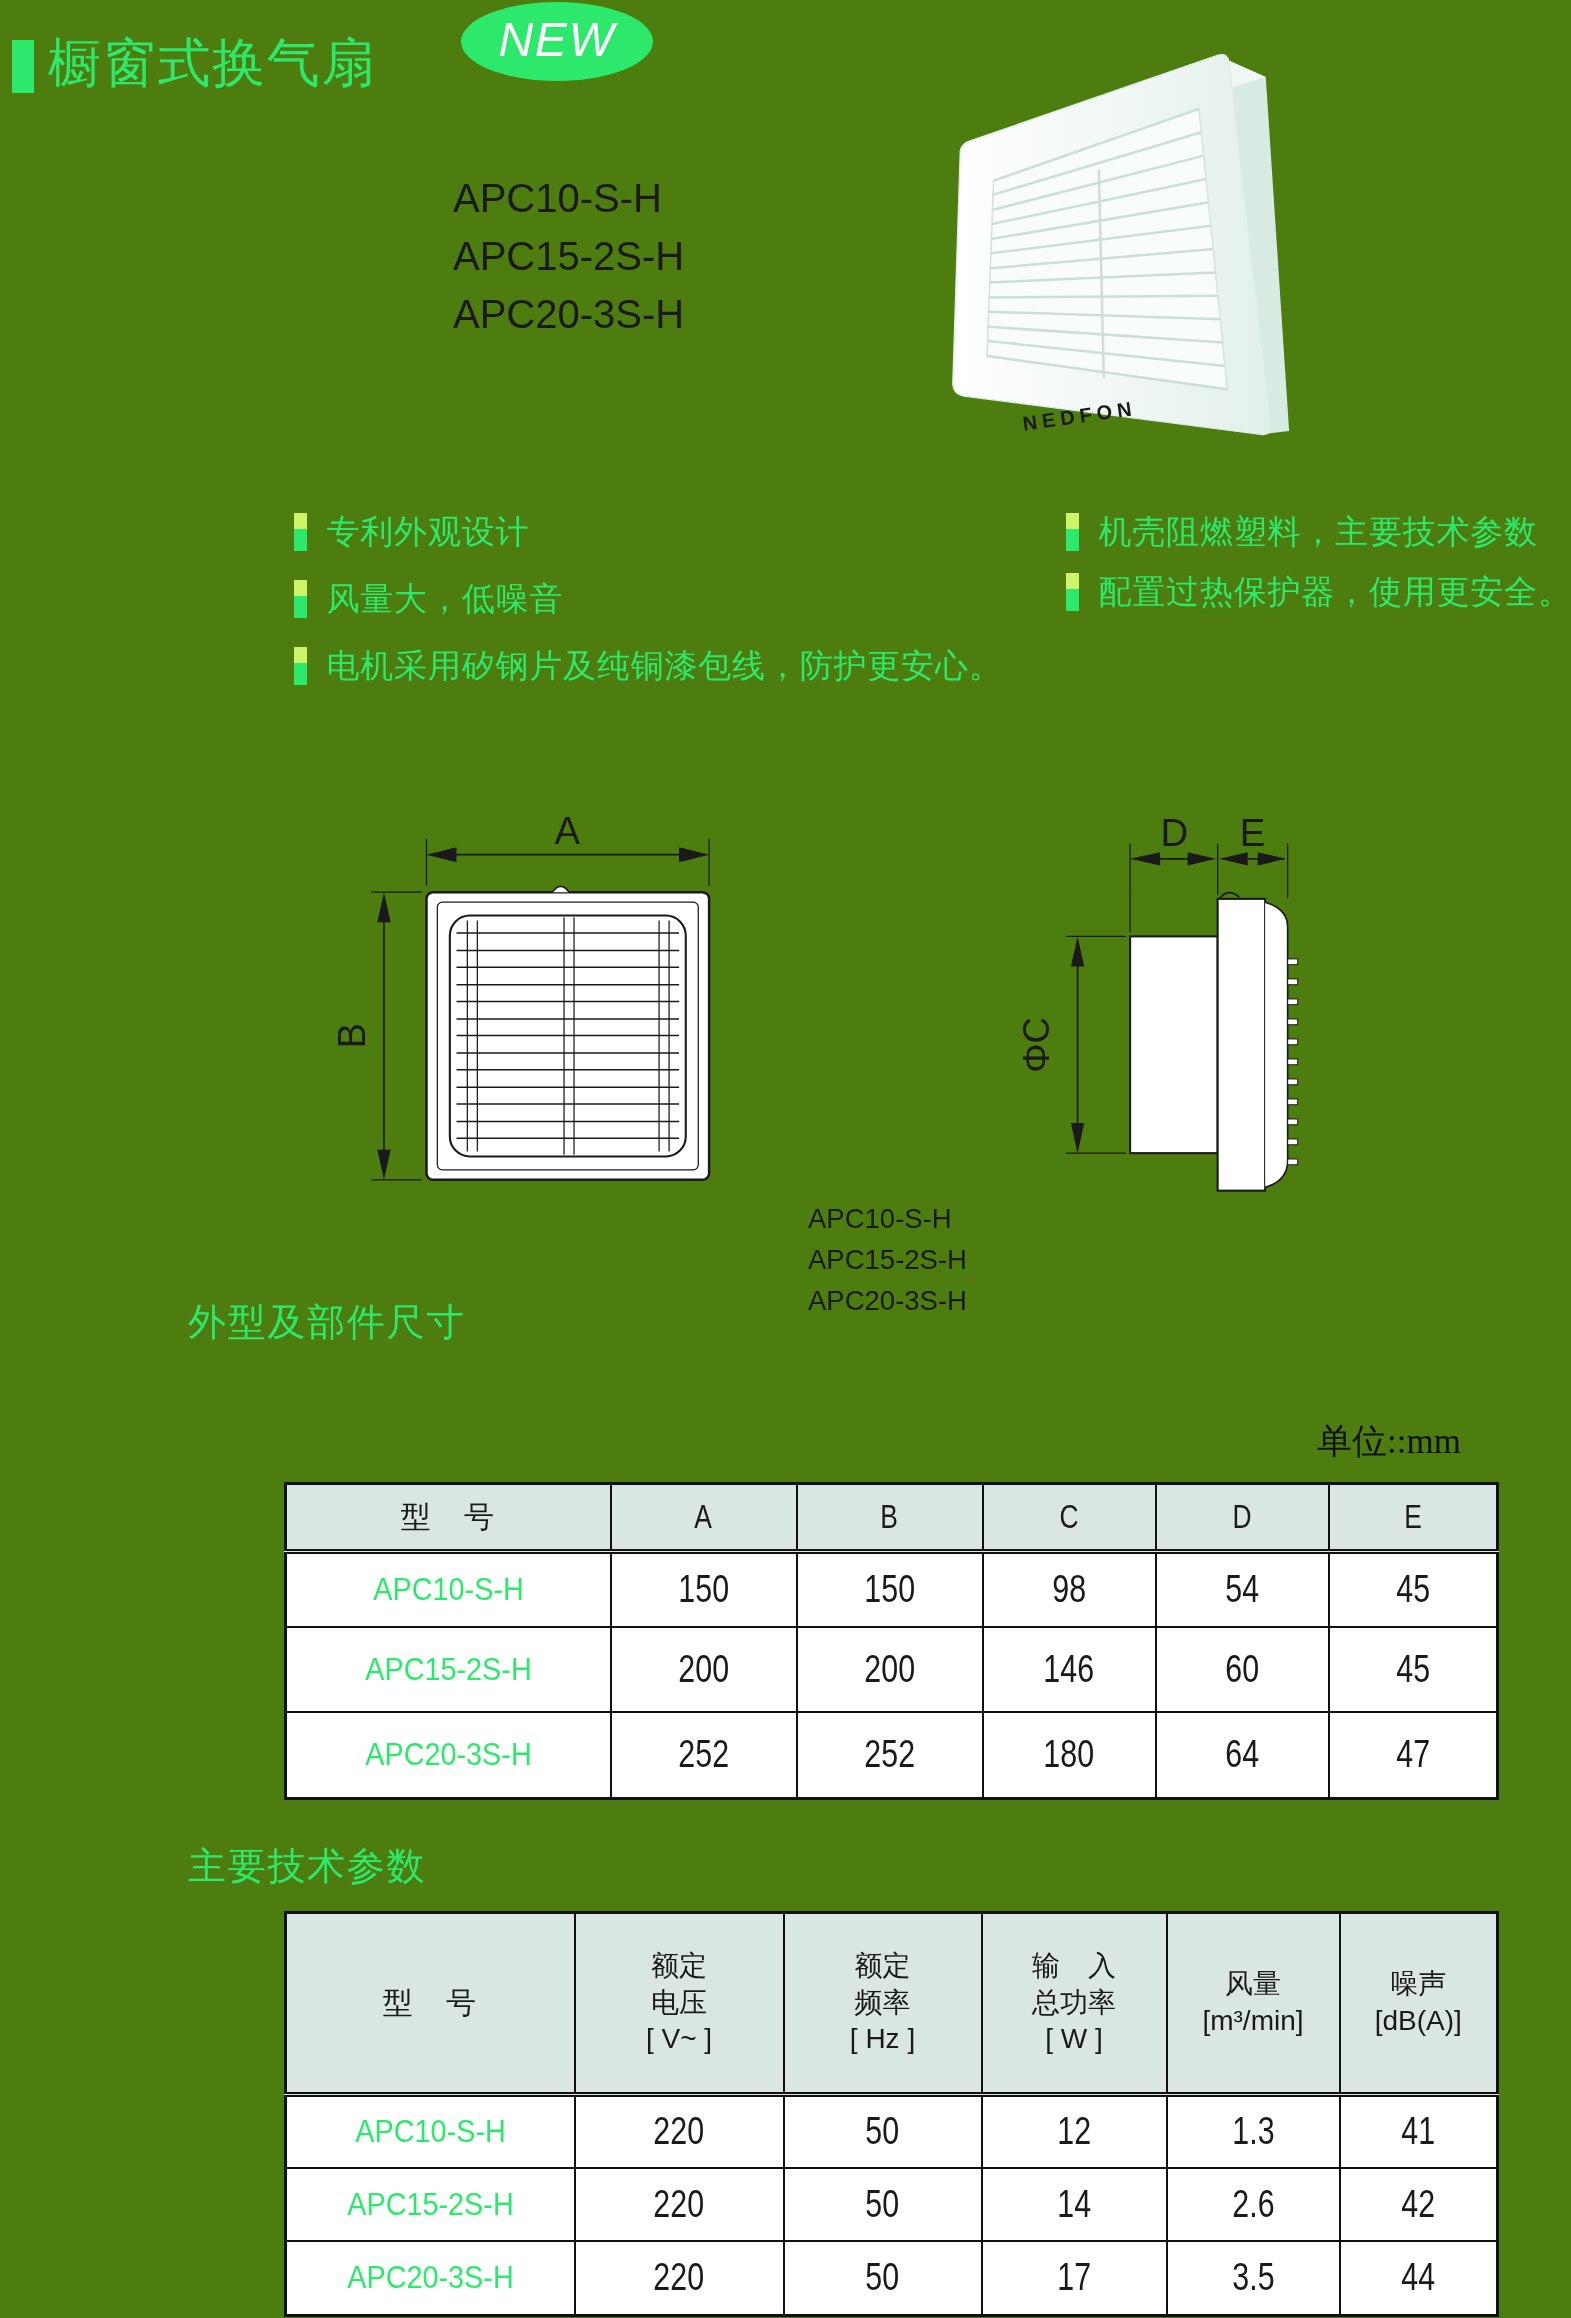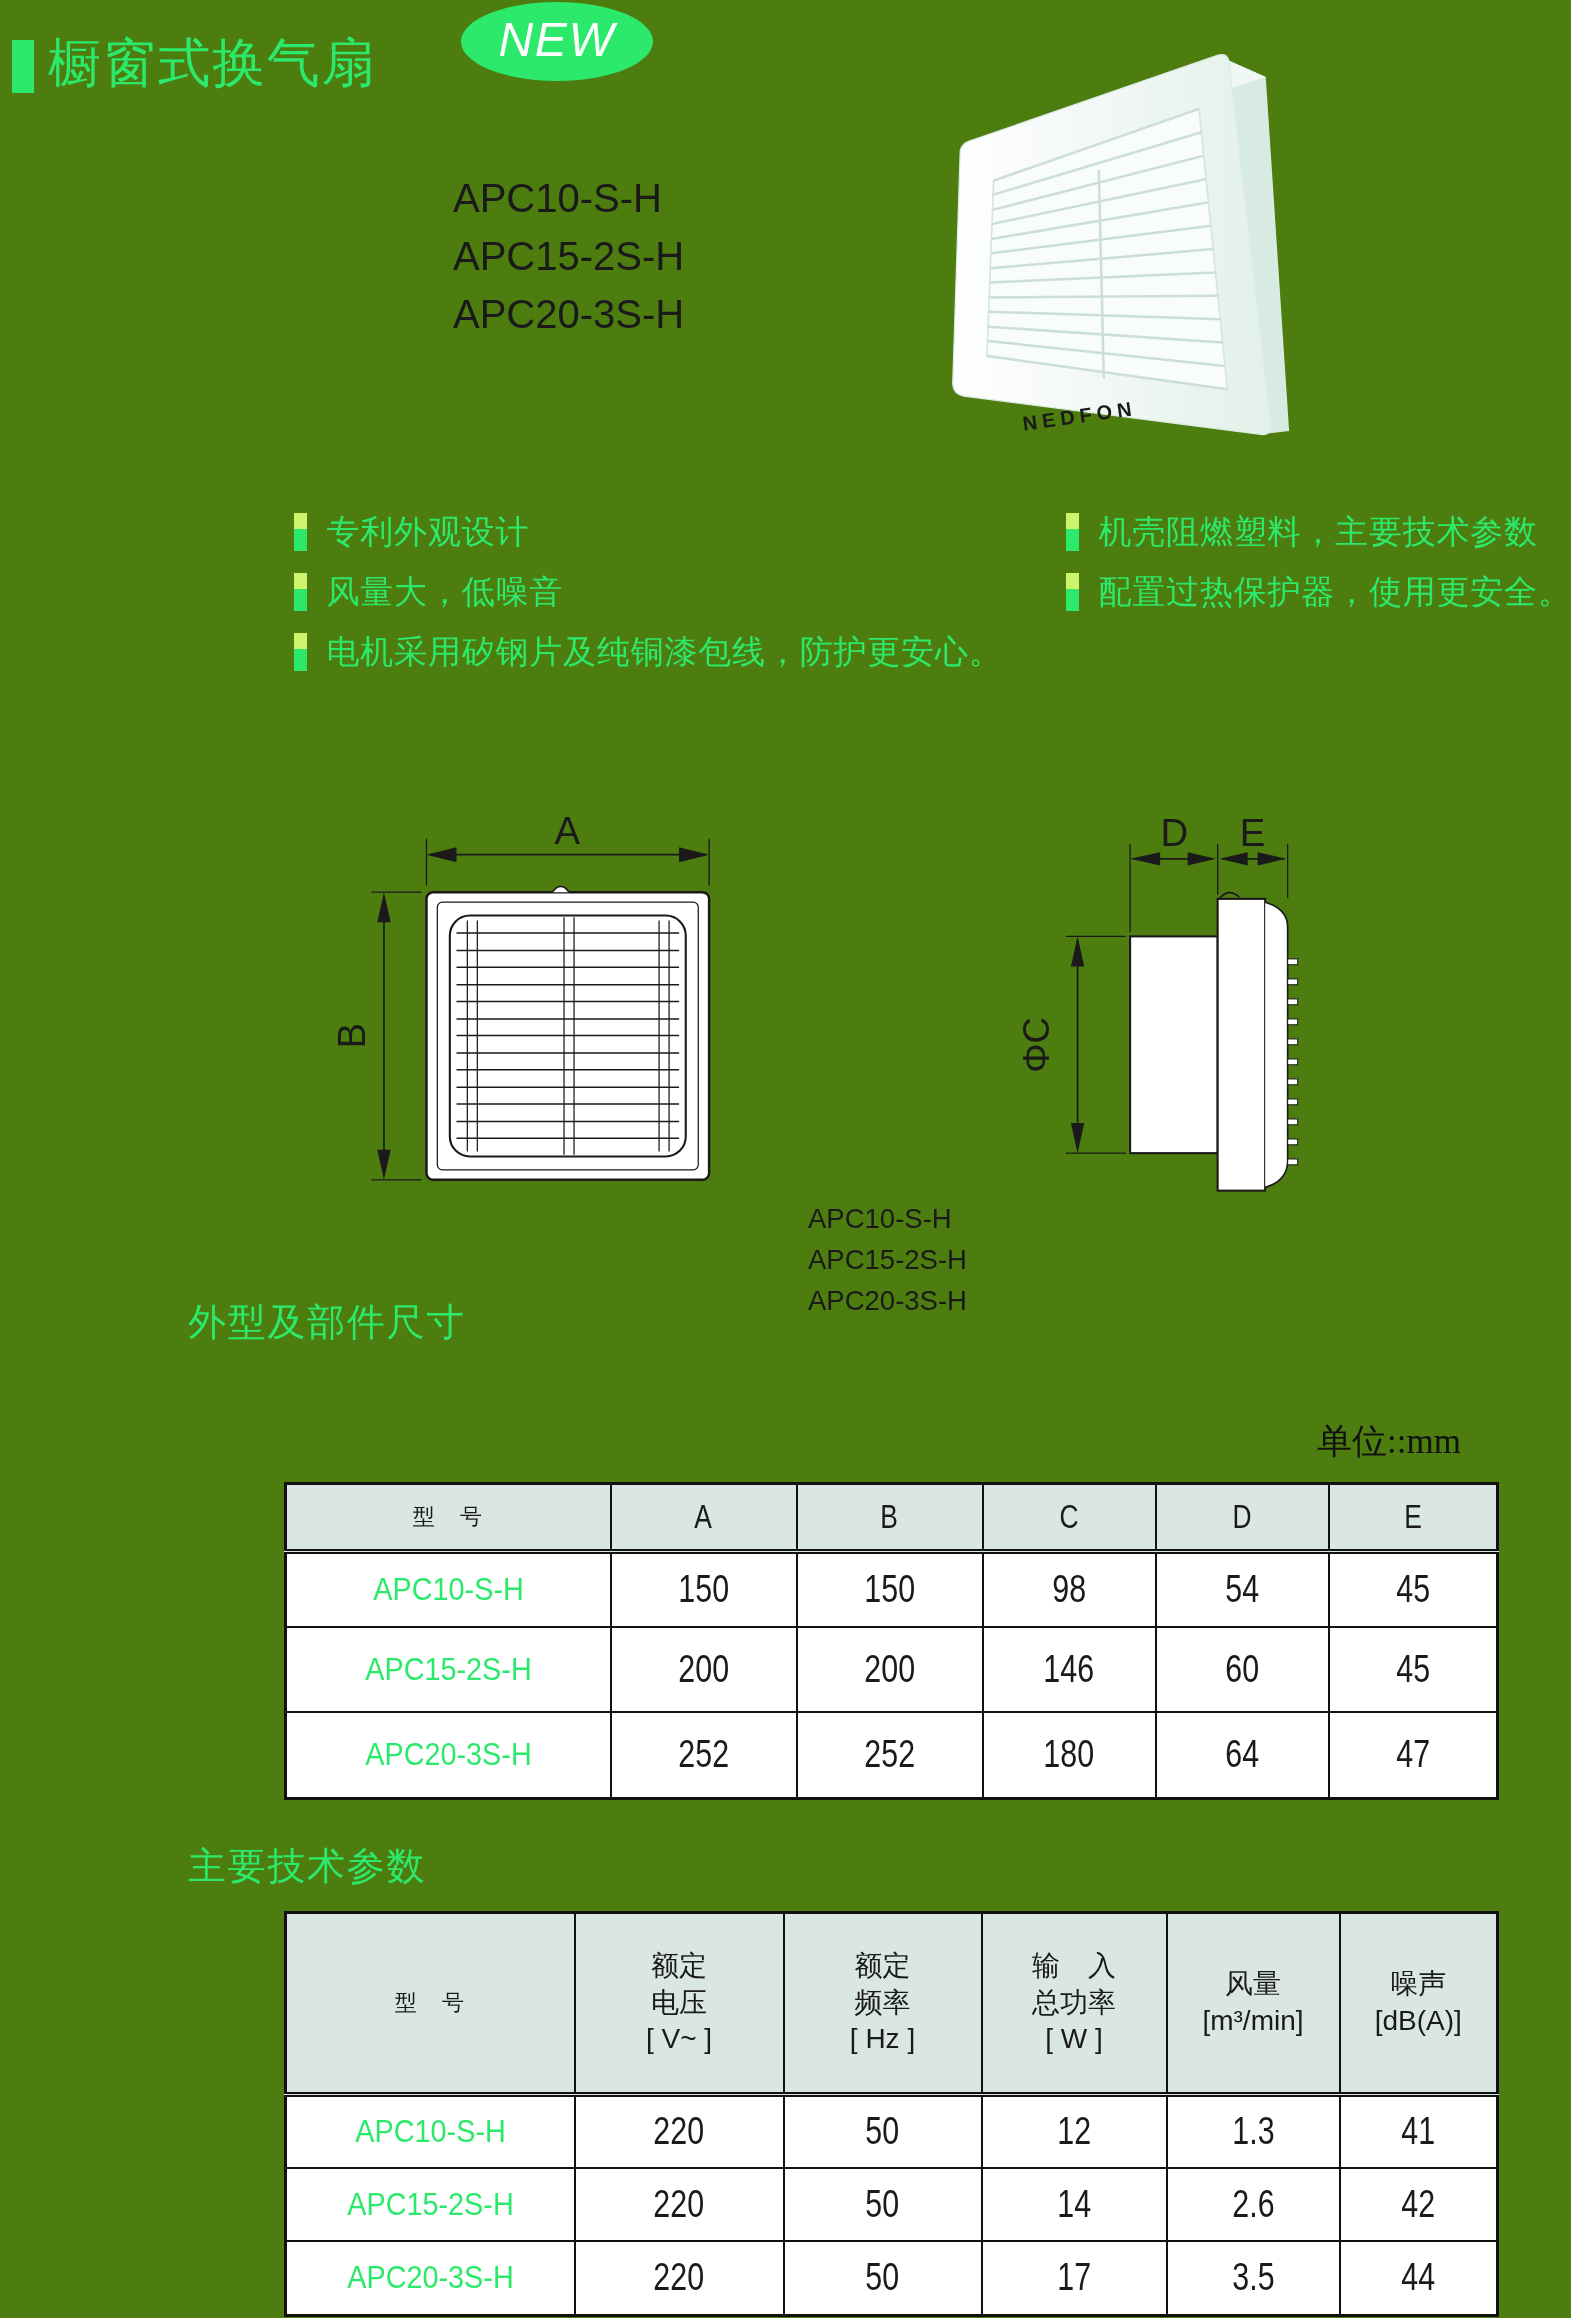--- a/index.html
+++ b/index.html
@@ -18,36 +18,36 @@
 
   .model-list { left:453px; top:169px; font-size:40px; line-height:58px; color:#1a1a1a; }
   .model-list div { white-space:nowrap; }
 
   
   .features { display:flex; flex-direction:column; }
   .feat-row { display:flex; align-items:flex-start; height:60px; }
   .feat-marker { width:12.5px; height:38px; margin-top:1.7px; margin-right:20px; flex:0 0 auto;
     background:linear-gradient(to bottom, var(--bullet-top,#cdf46a) 0 42%, var(--green,#2ce96b) 42% 100%); }
   .feat-text { font-size:33px; line-height:42px; color:var(--green,#2ce96b); white-space:nowrap; letter-spacing:0.8px; }
-  .features-left  { left:294px; top:511px; }
+  .features-left  { left:294px; top:511px;gap:7px; }
   .features-right { left:1066px; top:511px; }
 
   
   .drawing-caption { left:808px; top:1198px; font-size:27.5px; line-height:41px; color:#1a1a1a; }
   .section-heading { font-size:38px; font-weight:500; color:var(--green,#2ce96b); letter-spacing:1.7px; white-space:nowrap; }
   .heading-dims  { left:188px; top:1297px; }
   .heading-specs { left:188px; top:1841px; }
   .unit-note { left:1317px; top:1418px; font-size:35px; color:#111;font-family:Liberation Serif, serif; }
 
   
   .dtable { border-collapse:collapse; table-layout:fixed; background:#fff; }
   .dtable td, .dtable th { border:2.5px solid #111; text-align:center; vertical-align:middle; padding:0; font-weight:normal; }
   .dtable { border:3.3px solid #111; }
   .dtable thead th { background:var(--thbg,#d9e6e4); border-bottom:5.8px double #111; }
-  .th-cjk { font-size:22px; letter-spacing:1.7px; }
+  .th-cjk { font-size:30px; letter-spacing:1.7px; }
   .th-multi { font-size:28px; line-height:1.32; white-space:pre-line; }
   .cell-model { color:var(--green,#2ce96b); font-size:32px; }
   .cx { display:inline-block; transform:scaleX(0.8); transform-origin:center; }
   .cx90 { display:inline-block; transform:scaleX(0.9); transform-origin:center; }
   .cell-num { font-size:38px; }
   .th-letter { font-size:33px; }
 
   svg text { font-family:"Liberation Sans", sans-serif; fill:#1a1a1a; }
 </style>
 </head>

